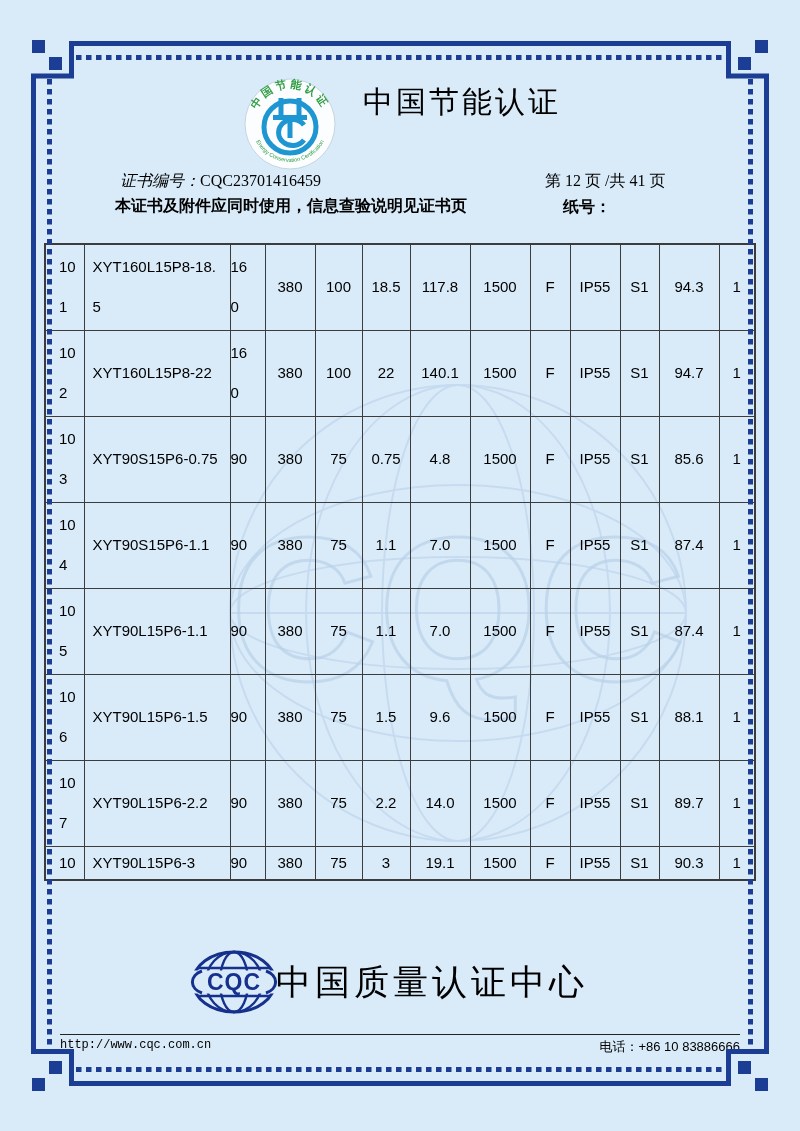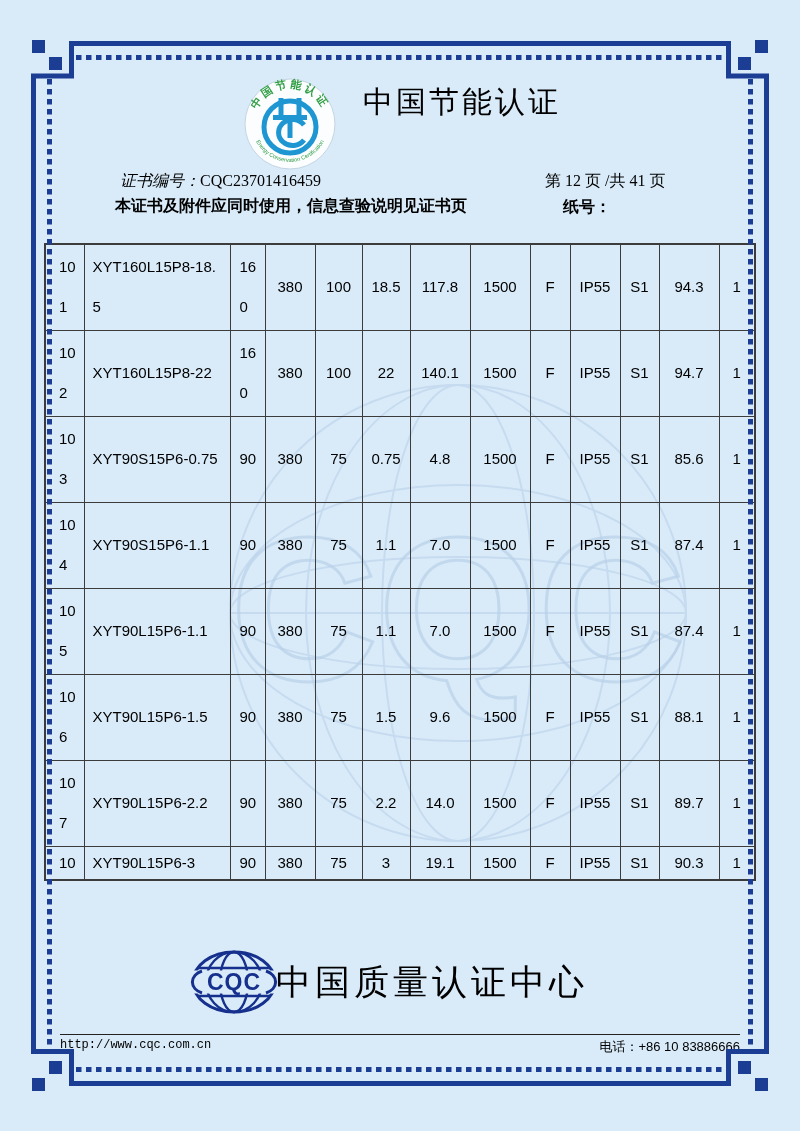--- a/index.html
+++ b/index.html
@@ -36,21 +36,21 @@
     line-height:40px;
     padding:0;
     overflow:hidden;
   }
   table{border:2px solid #3c3c3c;}
   tr{height:86px;}
   tr.short{height:34px;}
   tr.short td{line-height:28px;}
   td:nth-child(1){text-align:left;padding-left:13px;}
   td:nth-child(2){text-align:left;padding-left:8px;}
-  td:nth-child(3){text-align:left;padding-left:9px;}
+  td:nth-child(3){text-align:left;padding-left:0;}
   
   #footer-logo{left:188px;top:949px;width:92px;height:66px;}
   #footer-org{left:276px;top:959px;font-size:35px;letter-spacing:4px;white-space:nowrap;font-weight:normal;}
   
   #bottom-rule{left:60px;top:1034px;width:680px;height:1px;background:#222;}
   #bottom-bar{left:60px;top:1038px;width:680px;display:flex;justify-content:space-between;align-items:flex-start;font-size:13px;}
   #site-url{font-family:"Liberation Mono",monospace;font-size:12px;letter-spacing:0;}
   #address{font-size:13px;}
   #phone{font-size:13px;}
 </style>

